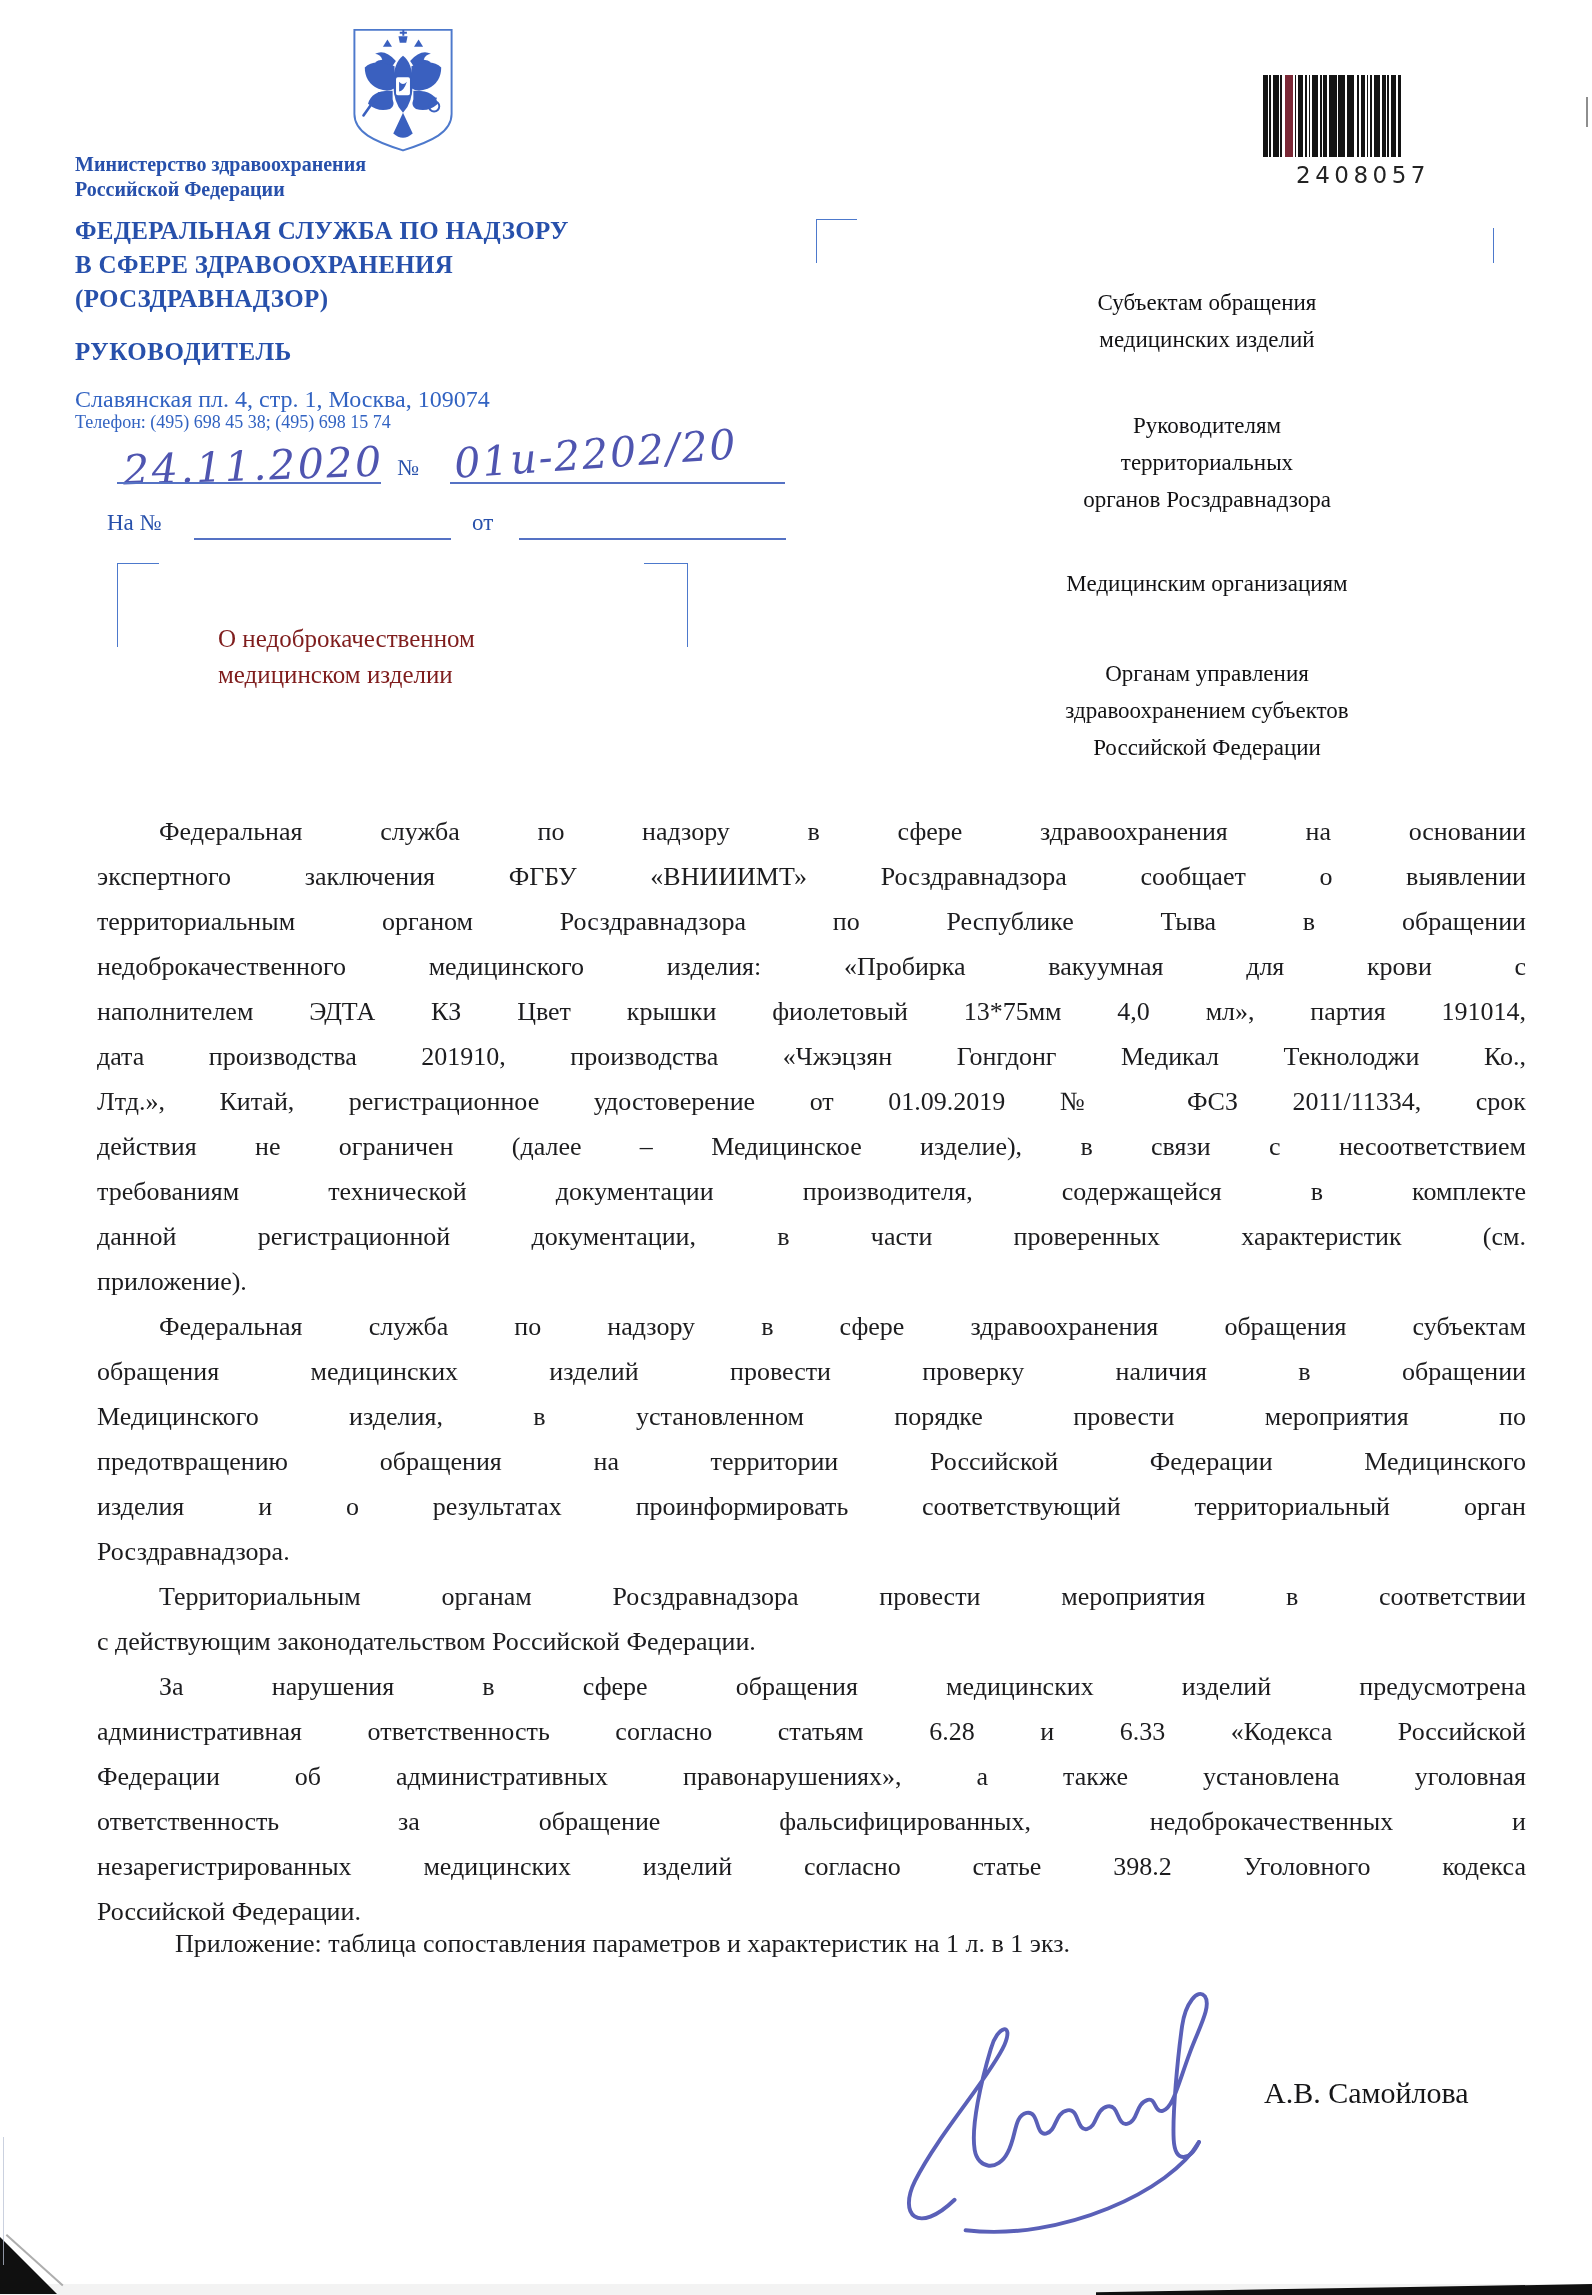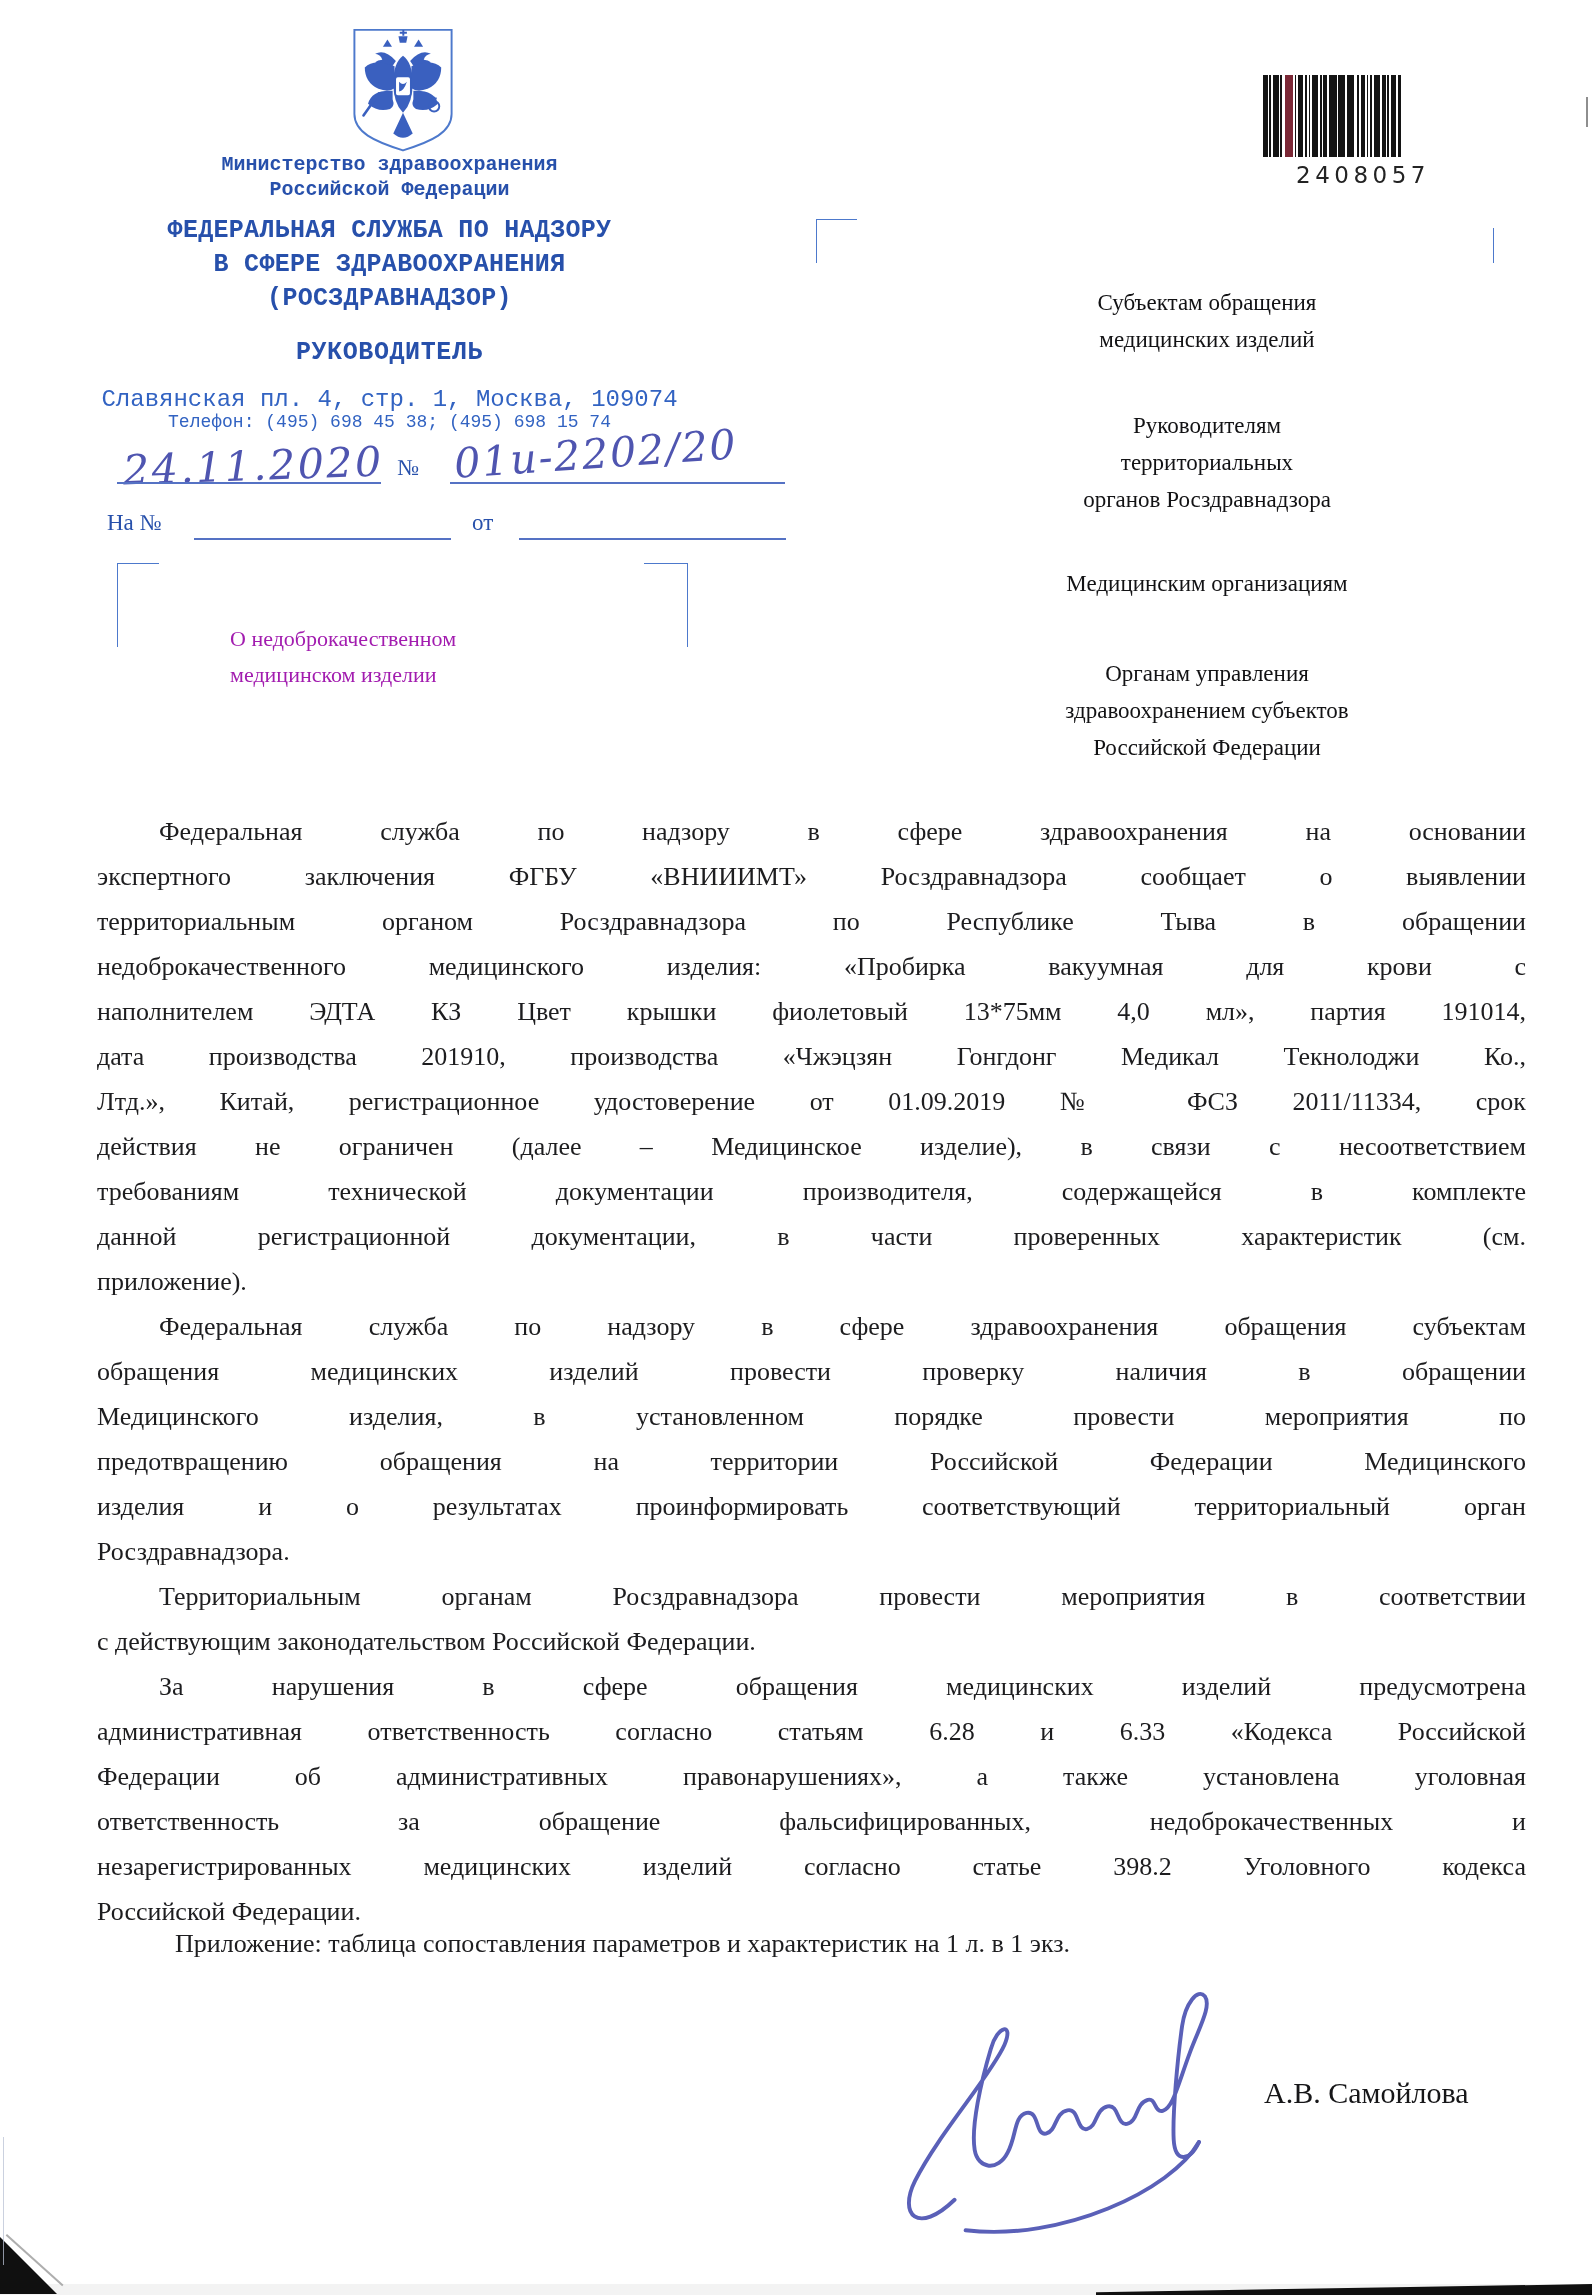--- a/index.html
+++ b/index.html
@@ -16,21 +16,21 @@
     position:relative;
     width:1593px;height:2295px;
     background:#ffffff;
     overflow:hidden;
     font-family:"Liberation Serif", serif;
     color:var(--body-black);
   }
   .abs{position:absolute;}
 
   
-  .lh-center{left:64px;width:651px;text-align:center;font-family:Liberation Mono, monospace;}
+  .lh-center{left:75px;width:651px;text-align:left;}
   .ministry{top:152px;font-size:20px;font-weight:700;line-height:25px;color:var(--header-blue);white-space:pre-line;}
   .service{top:214px;font-size:25px;font-weight:700;line-height:34px;color:var(--header-blue);white-space:pre-line;letter-spacing:0.3px;}
   .chief{top:338px;font-size:25px;font-weight:700;color:var(--header-blue);letter-spacing:0.6px;}
   .addr{top:386px;font-size:24px;color:var(--address-blue);}
   .phone{top:412px;font-size:18px;color:var(--address-blue);}
 
   
   .hw{font-style:italic;color:var(--ink-blue);font-family:"DejaVu Serif", serif;}
   .hw-date{left:123px;top:442px;font-size:41px;transform:rotate(-2deg);letter-spacing:2.6px;}
   .hw-num{left:454px;top:430px;font-size:41px;transform:rotate(-4deg);letter-spacing:1.9px;white-space:nowrap;}
@@ -43,21 +43,21 @@
   .ul-ref1{left:194px;top:538px;width:257px;}
   .ul-ref2{left:519px;top:538px;width:267px;}
 
   
   .brk{border:0 solid var(--bracket-blue);}
   .brk-subj-left{left:117px;top:563px;width:41px;height:83px;border-left-width:1.9px;border-top-width:1.9px;}
   .brk-subj-right{left:644px;top:563px;width:43px;height:83px;border-right-width:1.9px;border-top-width:1.9px;}
   .brk-addr-left{left:816px;top:219px;width:40px;height:43px;border-left-width:1.9px;border-top-width:1.9px;}
   .brk-addr-tick{left:1493px;top:228px;width:0;height:35px;border-left-width:1.9px;}
 
-  .subject{left:230px;top:621px;width:493px;font-size:22px;line-height:36px;white-space:pre-line;color:#a21caf;}
+  .subject{left:218px;top:621px;width:493px;font-size:25px;line-height:36px;white-space:pre-line;color:#7f1d1d;}
 
   
   .barcode-box{left:1263px;top:75px;width:200px;text-align:center;}
   .bars{height:82px;display:flex;align-items:stretch;overflow:hidden;}
   .bars div{height:100%;}
   .barcode-num{margin-top:5.2px;font-family:"DejaVu Sans", sans-serif;font-size:23px;letter-spacing:4.5px;color:#232323;}
 
   
   .recip{left:933px;width:548px;text-align:center;font-size:23px;line-height:37px;white-space:pre-line;color:#121214;}
   .recip-1{top:284px;}

